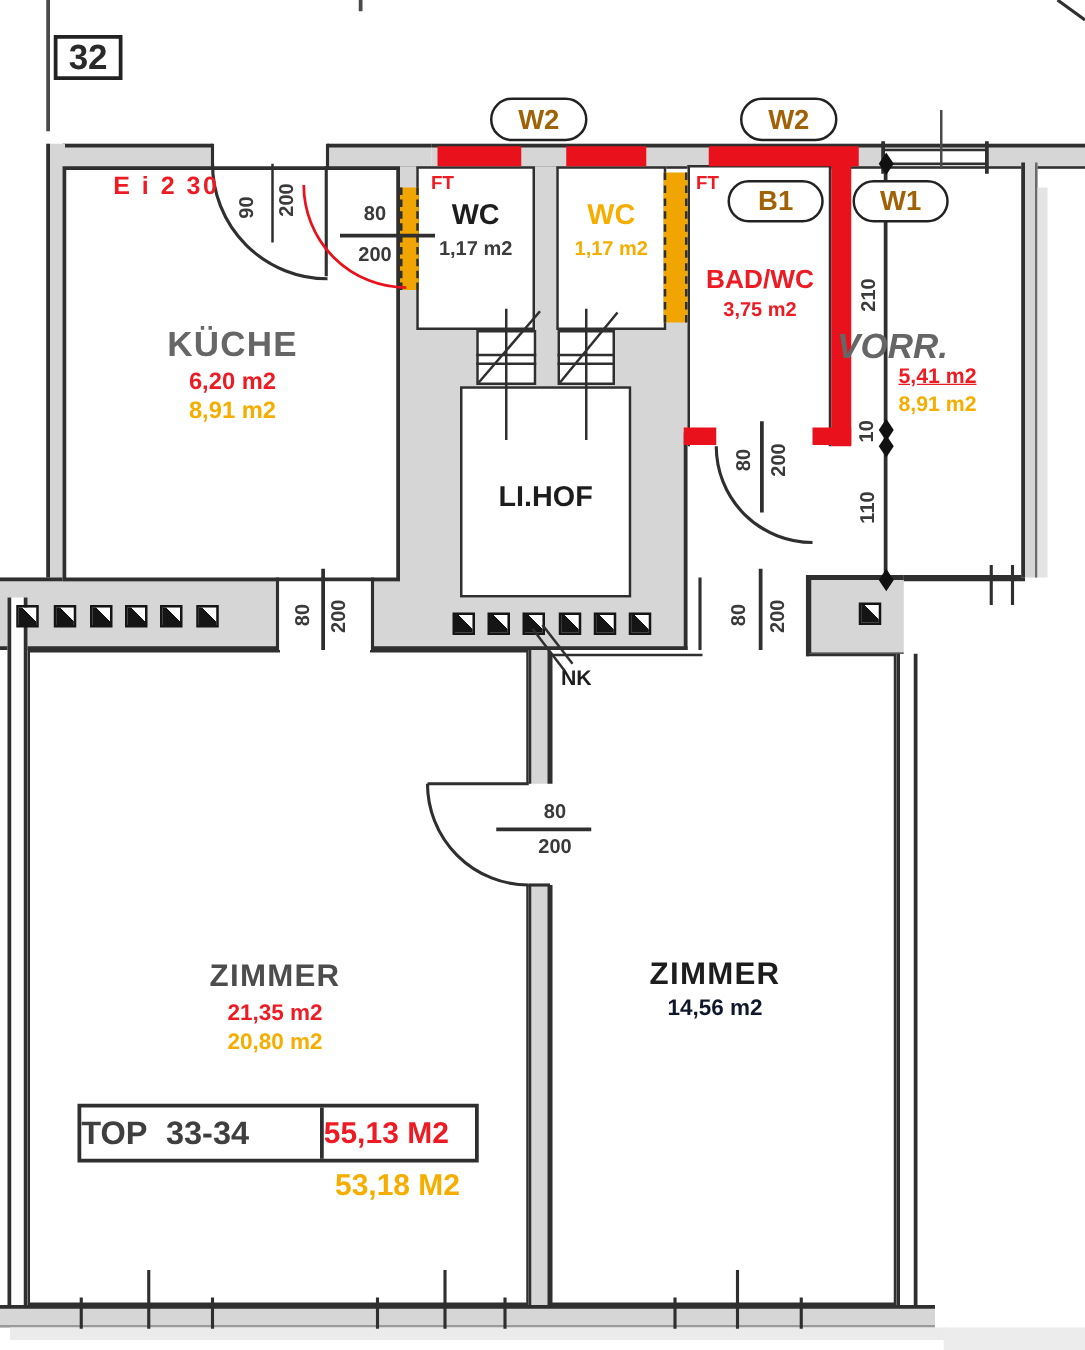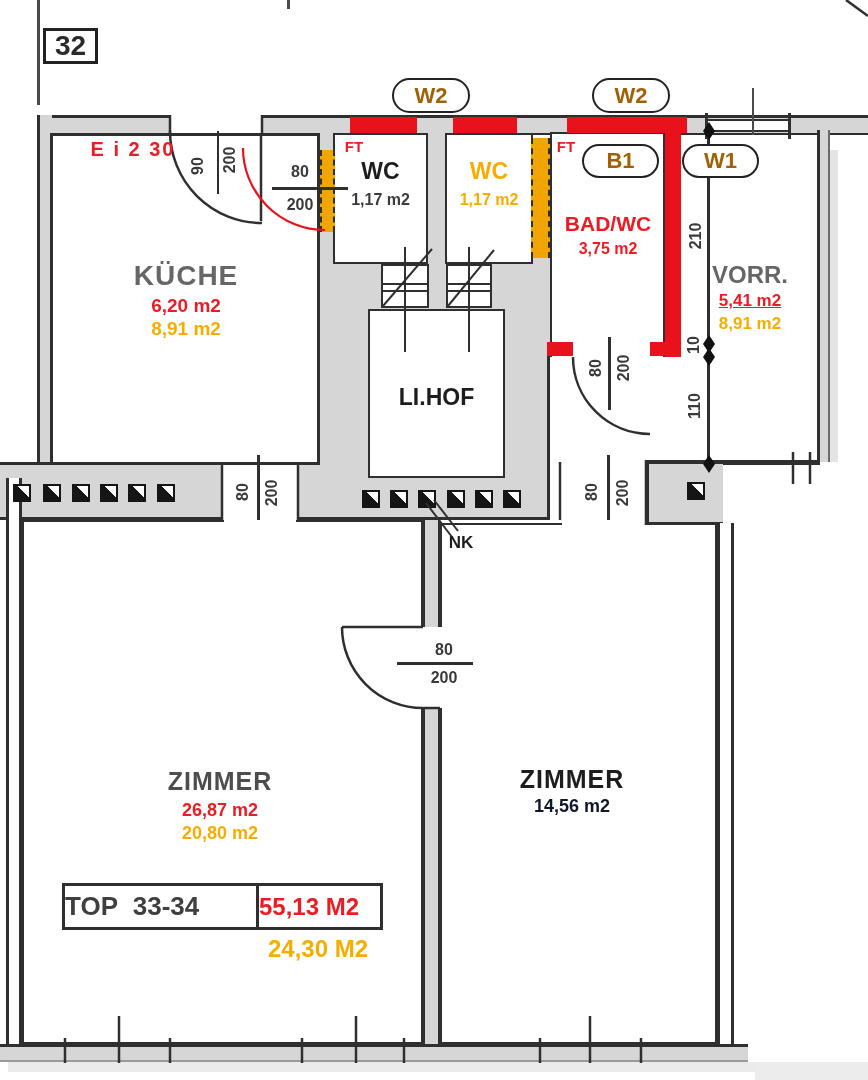--- a/index.html
+++ b/index.html
@@ -187,28 +187,28 @@
 
   <div class="t blk" style="left:333px;top:160px;width:95px;font-size:23px;">WC</div>
   <div class="t" style="left:333px;top:192px;width:95px;font-size:16px;color:#3c3c3c;">1,17 m2</div>
 
   <div class="t yel" style="left:445px;top:160px;width:88px;font-size:23px;">WC</div>
   <div class="t yel" style="left:445px;top:192px;width:88px;font-size:16px;">1,17 m2</div>
 
   <div class="t red" style="left:550px;top:213px;width:116px;font-size:21px;">BAD/WC</div>
   <div class="t red" style="left:550px;top:241px;width:116px;font-size:16px;">3,75 m2</div>
 
-  <div class="t gry" style="left:700px;top:263px;width:100px;font-size:24px;">VORR.</div>
+  <div class="t gry" style="left:664px;top:263px;width:100px;font-size:28px;font-style:italic;">VORR.</div>
   <div class="t red" style="left:700px;top:292px;width:100px;font-size:17px;text-decoration:underline;">5,41 m2</div>
   <div class="t yel" style="left:700px;top:315px;width:100px;font-size:17px;">8,91 m2</div>
 
   <div class="t blk" style="left:368px;top:386px;width:137px;font-size:23px;">LI.HOF</div>
 
   <div class="t" style="left:120px;top:769px;width:200px;font-size:25px;color:#4d4d4d;letter-spacing:1px;">ZIMMER</div>
-  <div class="t red" style="left:120px;top:801px;width:200px;font-size:18px;">26,87 m2</div>
+  <div class="t red" style="left:120px;top:801px;width:200px;font-size:18px;">21,35 m2</div>
   <div class="t yel" style="left:120px;top:824px;width:200px;font-size:18px;">20,80 m2</div>
 
   <div class="t blk" style="left:472px;top:767px;width:200px;font-size:25px;letter-spacing:1px;">ZIMMER</div>
   <div class="t" style="left:472px;top:797px;width:200px;font-size:18px;color:#0f172a;">14,56 m2</div>
 
   <div class="t dim rot" style="left:173px;top:158px;width:50px;">90</div>
   <div class="t dim rot" style="left:199px;top:152px;width:62px;">200</div>
 
   <div class="t dim" style="left:280px;top:164px;width:40px;">80</div>
   <div class="t dim" style="left:280px;top:197px;width:40px;">200</div>
@@ -230,15 +230,15 @@
   <div class="t dim rot" style="left:670px;top:398px;width:50px;">110</div>
 
   <div class="bx" id="topbox" style="left:62px;top:883px;width:321px;height:47px;border-color:#2f2f2f;">
     <div class="cell" style="width:191px;font-size:26px;color:#3f3f3f;word-spacing:8px;">
       <span>TOP 33-34</span>
     </div>
     <div class="cell" style="flex:1;border-left:3px solid #2f2f2f;font-size:24px;color:#ed1c24;">
       <span>55,13 M2</span>
     </div>
   </div>
-  <div class="t yel" style="left:253px;top:937px;width:130px;font-size:24px;">24,30 M2</div>
+  <div class="t yel" style="left:253px;top:937px;width:130px;font-size:24px;">53,18 M2</div>
 
 </div>
 
 </body></html>

